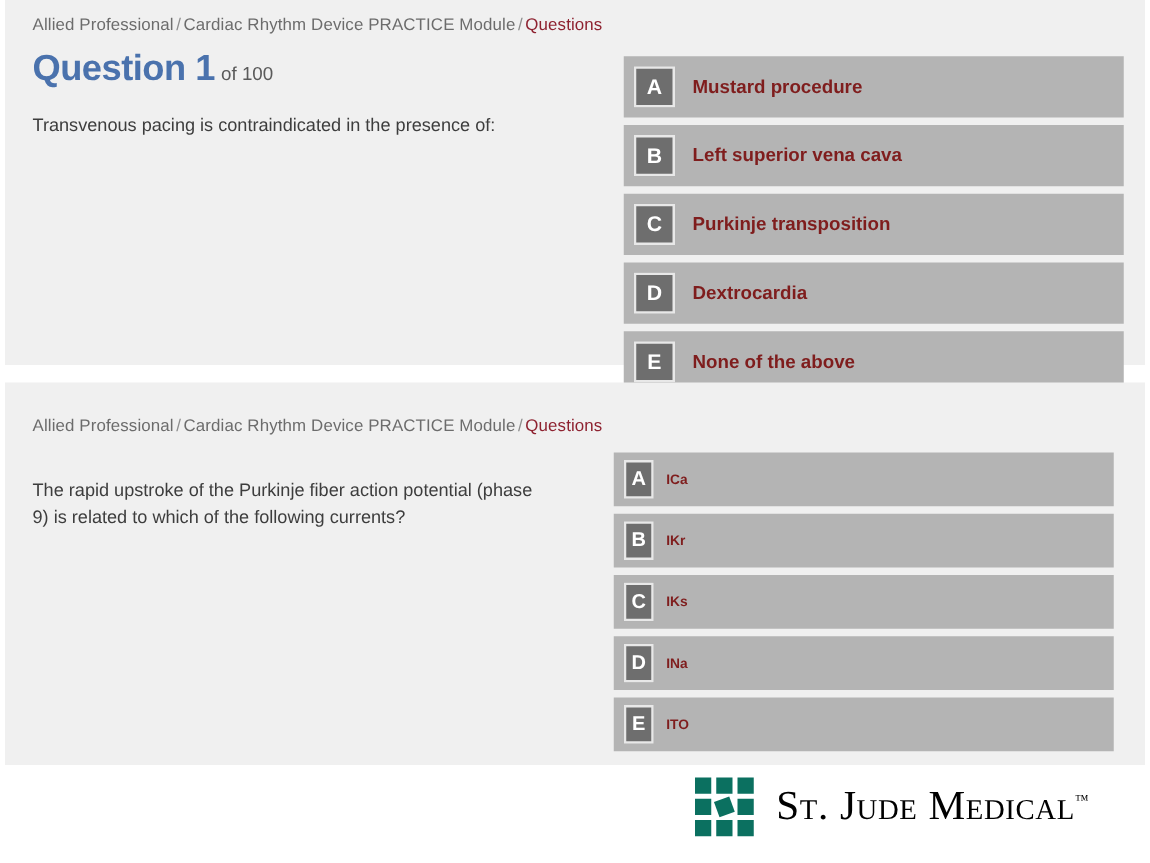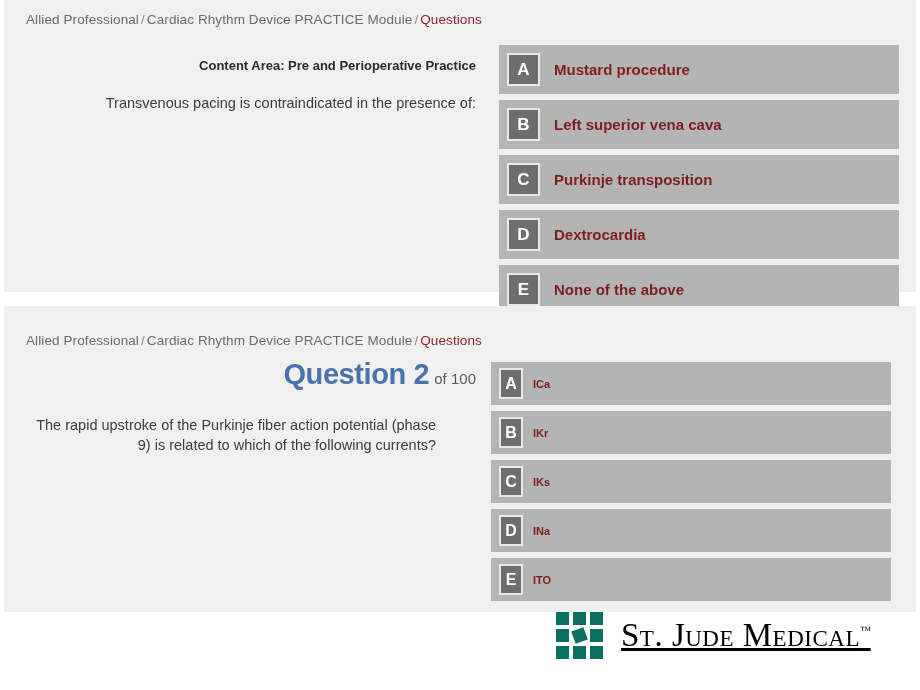--- a/index.html
+++ b/index.html
@@ -29,21 +29,20 @@
     background: #f0f0f0;
     box-sizing: border-box;
   }
   #panel-1 { top: 0px;   height: 292px; }
   #panel-2 { top: 306px; height: 306px; }
 
   .panel-inner {
     position: relative;
     width: 100%;
     height: 100%;
-    text-align: right;
   }
 
   
   .breadcrumb {
     position: absolute;
     left: 22px;
     font-size: 13.5px;
     color: #6c6c6c;
     letter-spacing: 0.1px;
     white-space: nowrap;
@@ -149,24 +148,23 @@
     position: absolute;
     left: 0;
     top: 612px;
     width: 920px;
     height: 78px;
     background: #ffffff;
   }
   .logo {
     position: absolute;
     left: 556px;
-    top: 0;
+    top: 10px;
     display: flex;
     align-items: center;
-    text-decoration: underline;
   }
   .logo-mark {
     position: relative;
     width: 47px;
     height: 47px;
     flex: 0 0 auto;
   }
   .logo-sq {
     position: absolute;
     width: 13px;
@@ -206,21 +204,21 @@
 <div class="page">
 
   <section class="qpanel" id="panel-1">
     <div class="panel-inner">
 
       <nav class="breadcrumb">
         <span class="crumb">Allied Professional</span><span class="sep">/</span><span class="crumb">Cardiac Rhythm Device PRACTICE Module</span><span class="sep">/</span><span class="crumb-active">Questions</span>
       </nav>
 
       <div class="qleft">
-        <p class="content-area">Content Area: Pre and Perioperative Practice</p>
+        <h1 class="qtitle"><span>Question 1</span><span class="qof">of 100</span></h1>
         <p class="qstem">Transvenous pacing is contraindicated in the presence of:</p>
       </div>
 
       <div class="answers">
         <div class="answer-row">
           <span class="answer-badge">A</span>
           <span class="answer-text">Mustard procedure</span>
         </div>
         <div class="answer-row">
           <span class="answer-badge">B</span>
@@ -244,21 +242,20 @@
   </section>
 
   <section class="qpanel" id="panel-2">
     <div class="panel-inner">
 
       <nav class="breadcrumb">
         <span class="crumb">Allied Professional</span><span class="sep">/</span><span class="crumb">Cardiac Rhythm Device PRACTICE Module</span><span class="sep">/</span><span class="crumb-active">Questions</span>
       </nav>
 
       <div class="qleft">
-        <h1 class="qtitle"><span>Question 2</span><span class="qof">of 100</span></h1>
         <p class="qstem">The rapid upstroke of the Purkinje fiber action potential (phase 9) is related to which of the following currents?</p>
       </div>
 
       <div class="answers">
         <div class="answer-row">
           <span class="answer-badge">A</span>
           <span class="answer-text">ICa</span>
         </div>
         <div class="answer-row">
           <span class="answer-badge">B</span>

